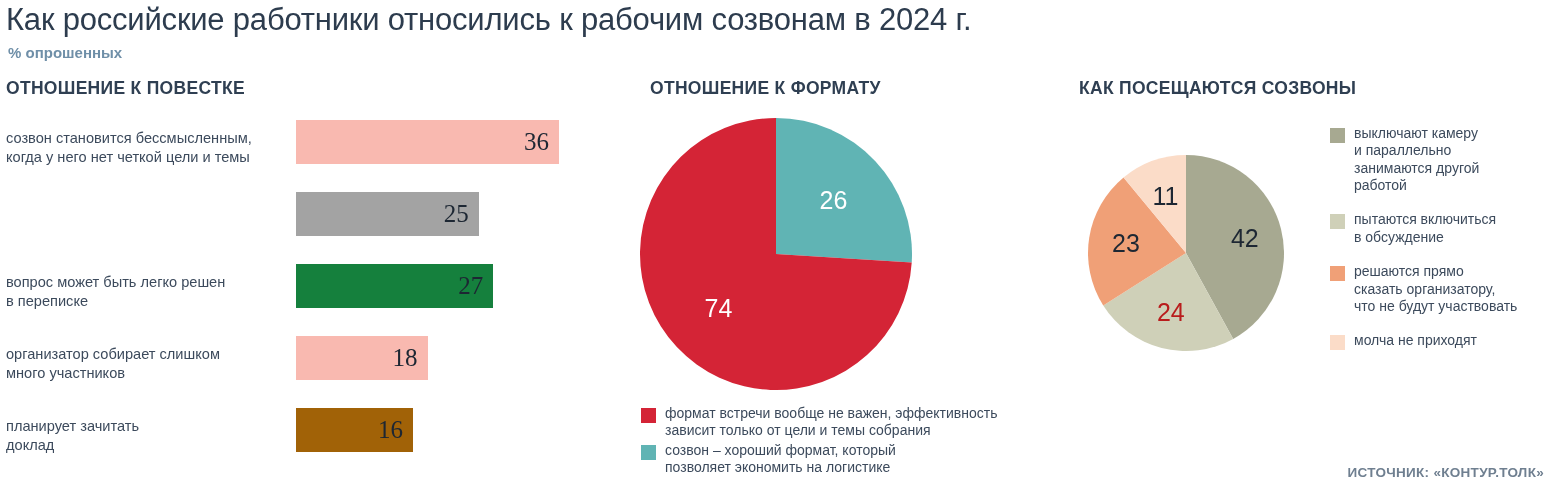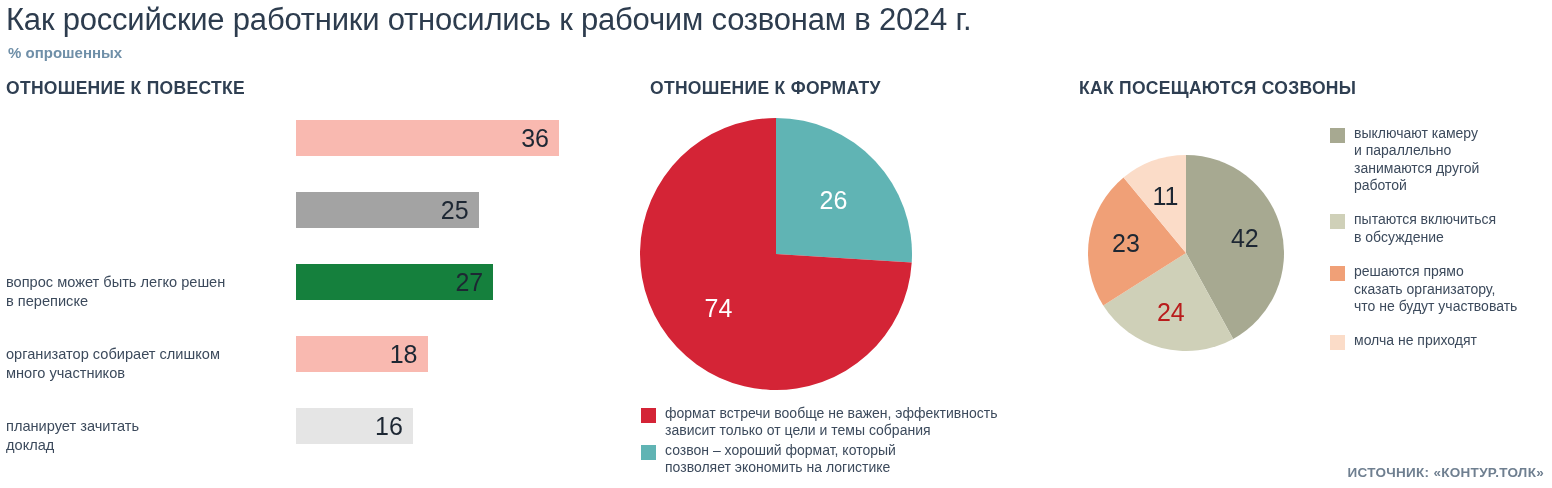--- a/index.html
+++ b/index.html
@@ -33,21 +33,21 @@
   
   #bars { position:absolute; left:0; top:112px; width:600px; }
   .bar-row { position:relative; height:72px; }
   .bar-label {
     position:absolute; right:304px; top:50%; transform:translateY(-50%);
     width:290px; text-align:left; left:6px;
     font-size:14.6px; line-height:1.28; color:#3c4a5c;
   }
   .bar-track { position:absolute; left:296px; top:8px; height:54px; }
   .bar-fill {
-    height:36px; background:#f9b9b0; position:relative;
+    height:44px; background:#f9b9b0; position:relative;font-family:Liberation Serif, serif;
   }
   .bar-value {
     position:absolute; right:10px; top:50%; transform:translateY(-50%);
     font-size:25px; font-weight:400; color:#1d2733;
   }
 
   
   .pie { position:absolute; border-radius:50%; }
   #pie-mid   { left:640px; top:118px;  width:272px; height:272px; }
   #pie-right { left:1088px; top:155px; width:196px; height:196px; }
@@ -79,20 +79,22 @@
 
 <div id="title">Как российские работники относились к рабочим созвонам в 2024 г.</div>
 <div id="subtitle">% опрошенных</div>
 
 <div class="section-head" id="head-left">ОТНОШЕНИЕ К ПОВЕСТКЕ</div>
 <div class="section-head" id="head-mid">ОТНОШЕНИЕ К ФОРМАТУ</div>
 <div class="section-head" id="head-right">КАК ПОСЕЩАЮТСЯ СОЗВОНЫ</div>
 
 <div id="bars">
     <div class="bar-row">
+      <div class="bar-label" style="white-space: pre-line;">созвон становится бессмысленным,
+когда у него нет четкой цели и темы</div>
       <div class="bar-track" style="width: 263px;">
         <div class="bar-fill" style="width: 263px; background: rgb(249, 185, 176);">
           <span class="bar-value">36</span>
         </div>
       </div>
     </div>
     <div class="bar-row">
       <div class="bar-track" style="width: 263px;">
         <div class="bar-fill" style="width: 182.639px; background: #a3a3a3;">
           <span class="bar-value">25</span>
@@ -114,21 +116,21 @@
       <div class="bar-track" style="width: 263px;">
         <div class="bar-fill" style="width: 131.5px; background: rgb(249, 185, 176);">
           <span class="bar-value">18</span>
         </div>
       </div>
     </div>
     <div class="bar-row">
       <div class="bar-label" style="white-space: pre-line;">планирует зачитать
 доклад</div>
       <div class="bar-track" style="width: 263px;">
-        <div class="bar-fill" style="width: 116.889px; background: #e5e5e5;">
+        <div class="bar-fill" style="width: 116.889px; background: #a16207;">
           <span class="bar-value">16</span>
         </div>
       </div>
     </div>
   </div>
 
 <div class="pie" id="pie-mid">
     <svg viewBox="0 0 272 272">
       <path d="M 136 136 L 136 0 A 136 136 0 0 1 271.73163506624496 144.53951065598665 Z" fill="#60b4b4"></path>
       <path d="M 136 136 L 271.73163506624496 144.53951065598665 A 136 136 0 1 1 135.99999999999997 0 Z" fill="#d42436"></path>

